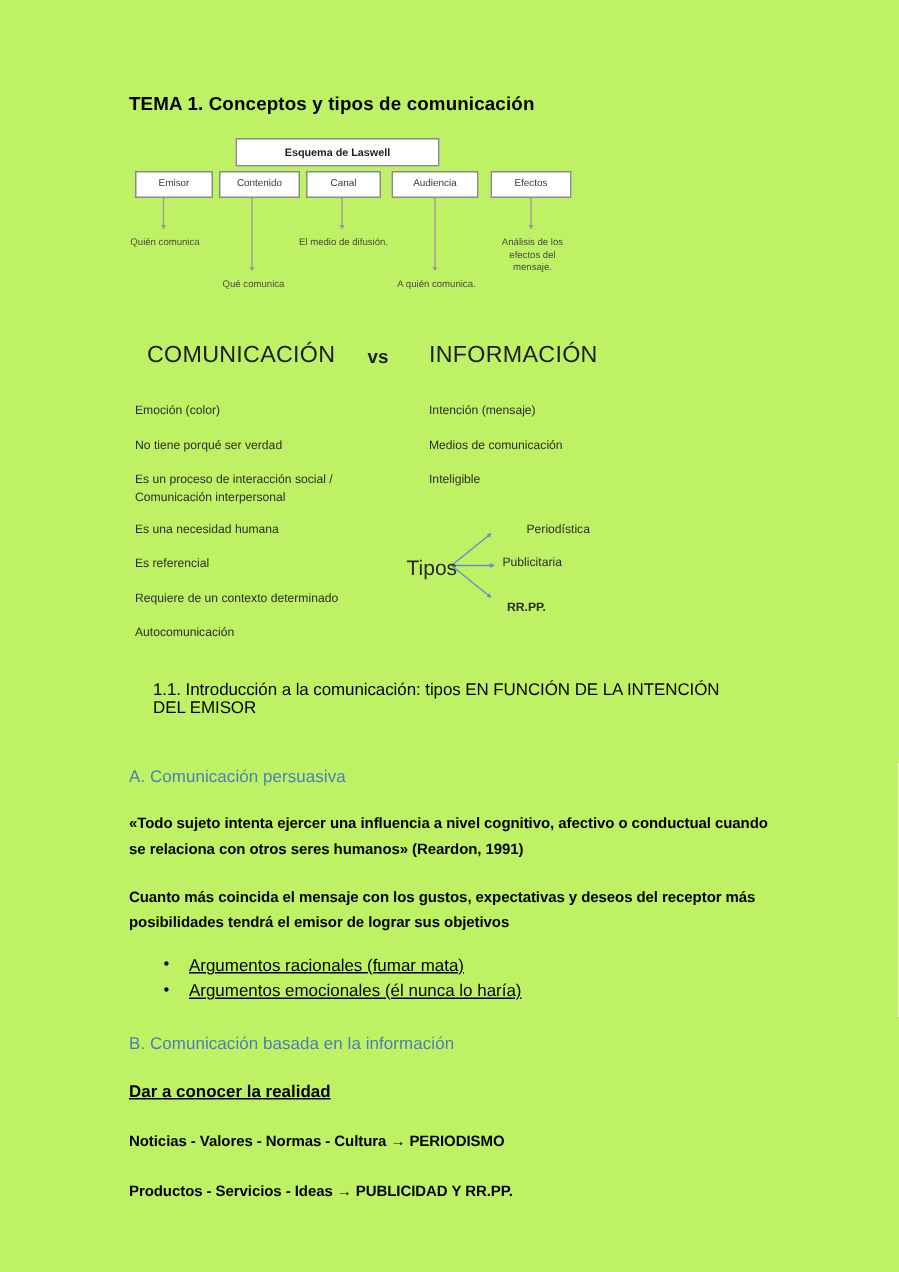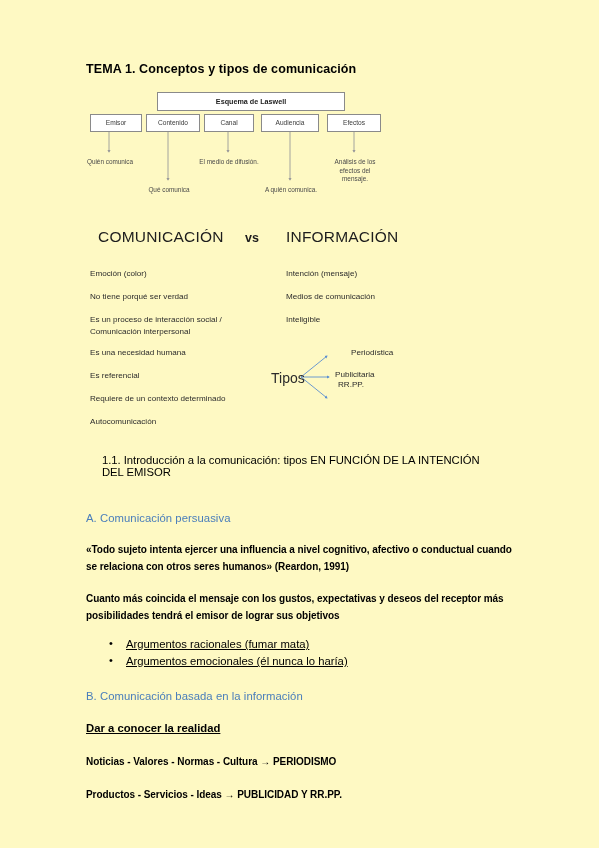--- a/index.html
+++ b/index.html
@@ -8,21 +8,21 @@
     background: #ffffff;
   }
   body {
     font-family: "Liberation Sans", sans-serif;
     color: #000000;
   }
   #page {
     position: relative;
     width: 599px;
     height: 848px;
-    background: #fef9c3;
+    background: #bef264;
     overflow: hidden;
   }
   .doc-body {
     position: absolute;
     left: 86px;
     top: 62px;
     width: 432px;
   }
 
   
@@ -223,21 +223,21 @@
 
         <line x1="82" y1="44" x2="82" y2="92" stroke="#9a9a9a" stroke-width="0.9" marker-end="url(#ar)"></line>
 
         <line x1="142" y1="44" x2="142" y2="64" stroke="#9a9a9a" stroke-width="0.9" marker-end="url(#ar)"></line>
 
         <line x1="204" y1="44" x2="204" y2="92" stroke="#9a9a9a" stroke-width="0.9" marker-end="url(#ar)"></line>
 
         <line x1="268" y1="44" x2="268" y2="64" stroke="#9a9a9a" stroke-width="0.9" marker-end="url(#ar)"></line>
       </svg>
 
-      <div class="lbox titlebox" style="left:71px; top:4px; width:188px; height:19px;">Esquema de Laswell</div>
+      <div class="lbox titlebox" style="left:71px; top:4px; width:136px; height:19px;">Esquema de Laswell</div>
 
       <div class="lbox" style="left:4px;   top:26px; width:52px; height:18px;">Emisor</div>
       <div class="lbox" style="left:60px;  top:26px; width:54px; height:18px;">Contenido</div>
       <div class="lbox" style="left:118px; top:26px; width:50px; height:18px;">Canal</div>
       <div class="lbox" style="left:175px; top:26px; width:58px; height:18px;">Audiencia</div>
       <div class="lbox" style="left:241px; top:26px; width:54px; height:18px;">Efectos</div>
 
       <div class="lcap" style="left:-3px; top:70px; width:54px;">Quién comunica</div>
       <div class="lcap" style="left:56px; top:98px; width:54px;">Qué comunica</div>
       <div class="lcap" style="left:112px; top:70px; width:62px;">El medio de difusión.</div>
@@ -280,21 +280,21 @@
               <path d="M0,0.7 L3.3,2.5 L0,4.3 z" fill="#5b8fd0"></path>
             </marker>
           </defs>
           <line x1="30" y1="31" x2="56" y2="10" stroke="#5b8fd0" stroke-width="0.9" marker-end="url(#bar)"></line>
           <line x1="30" y1="31" x2="58" y2="31" stroke="#5b8fd0" stroke-width="0.9" marker-end="url(#bar)"></line>
           <line x1="30" y1="31" x2="56" y2="52" stroke="#5b8fd0" stroke-width="0.9" marker-end="url(#bar)"></line>
         </svg>
         <div class="t-label">Tipos</div>
         <div class="t-opt" style="left:64px; top:2px;padding-left:16px;">Periodística</div>
         <div class="t-opt" style="left:64px; top:24px;">Publicitaria</div>
-        <div class="t-opt" style="left:67px; top:34px;">RR.PP.</div>
+        <div class="t-opt" style="left:67px; top:54px;font-weight:bold;">RR.PP.</div>
       </div>
     </div>
 
     <div class="gap-18"></div>
 
     <p class="sec-title">1.1. Introducción a la comunicación: tipos EN FUNCIÓN DE LA INTENCIÓN DEL EMISOR</p>
 
     <div class="gap-18"></div>
 
     <p class="sub-blue">A. Comunicación persuasiva</p>

